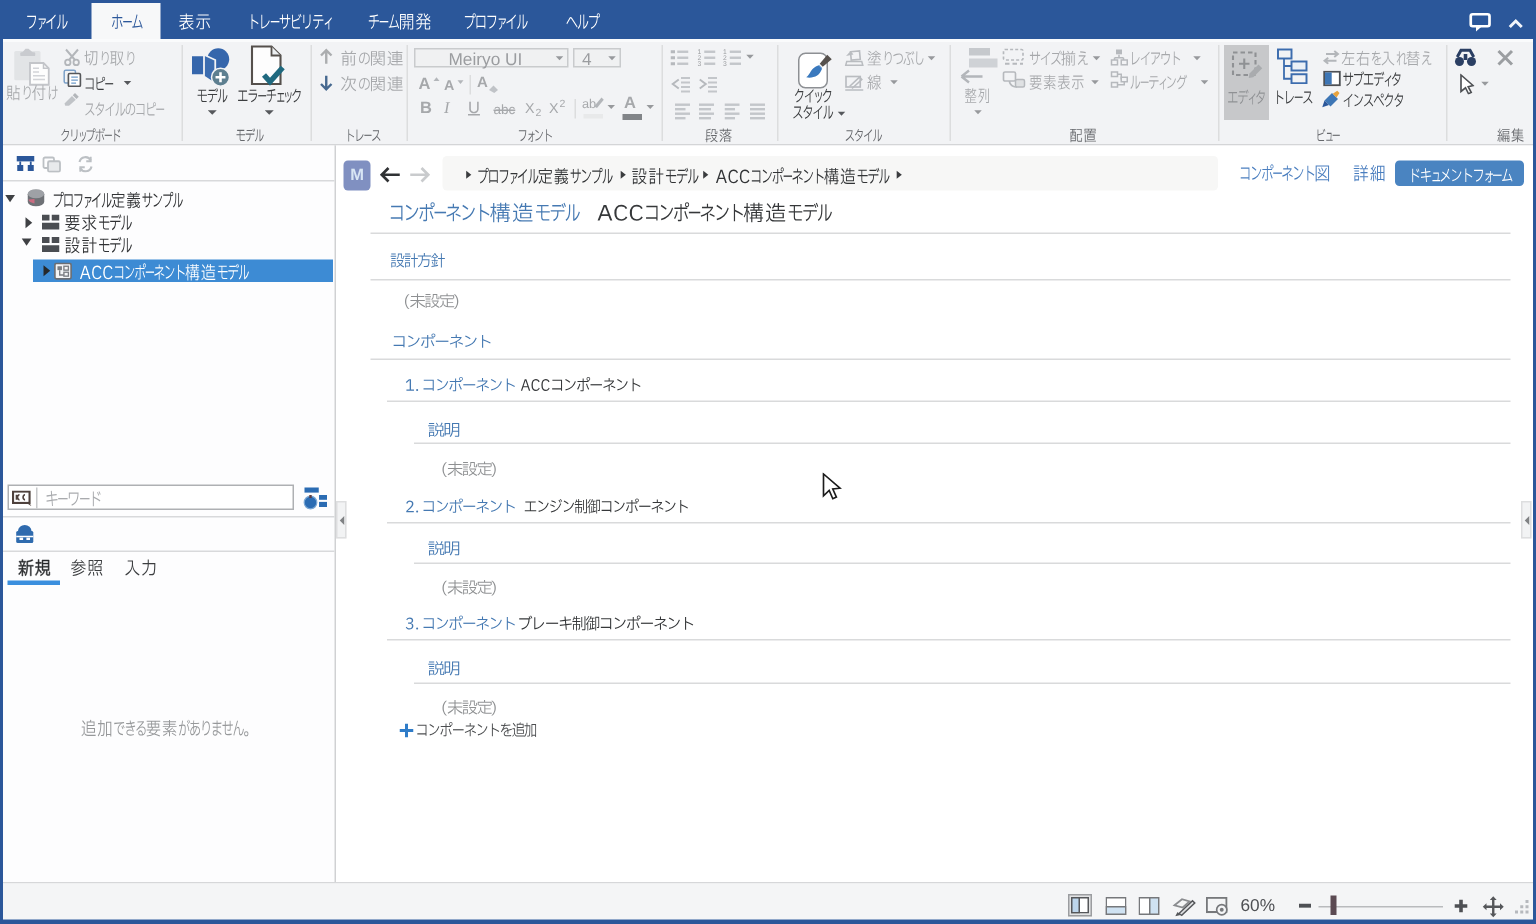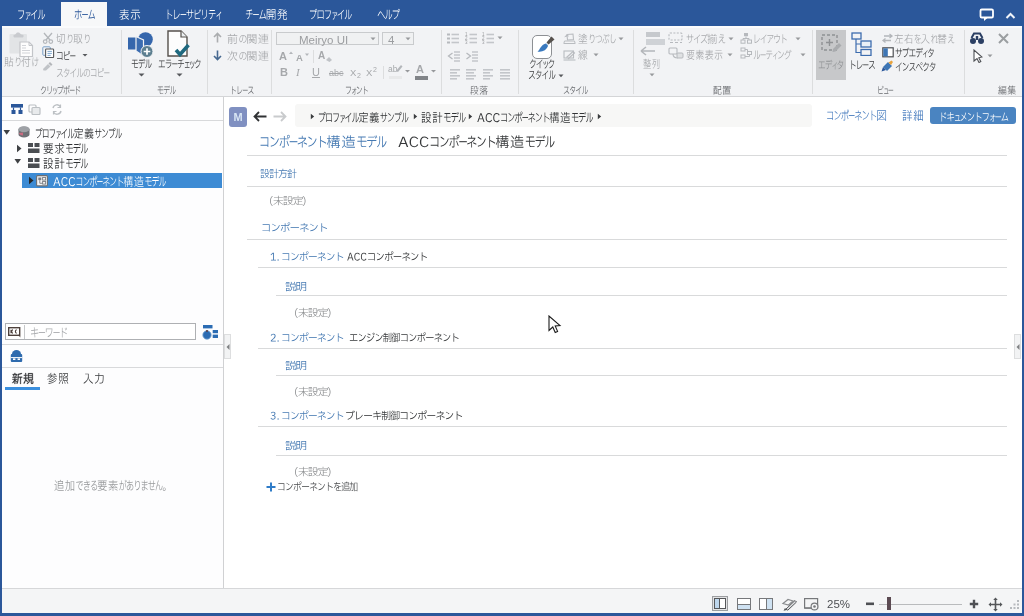--- a/index.html
+++ b/index.html
@@ -1264,21 +1264,21 @@
       <path d="M2 6.5 L7 2.5 L12 4 L7.5 8Z" fill="none" stroke="#8a8c8f" stroke-width="1.2"></path>
       <path d="M5 12 L14 3.5 L15.5 5 L6.8 13.2Z" fill="#dfe1e3" stroke="#55575a" stroke-width="1"></path>
       <path d="M2.5 13.8 L6 13 L4 11Z" fill="#55575a"></path>
     </svg>
 <svg style="position:absolute;left:804px;top:598px" width="16" height="13" viewBox="0 0 16 13">
       <rect x="0.6" y="0.6" width="13" height="9.5" fill="none" stroke="#76787b" stroke-width="1.2"></rect>
       <path d="M0.6 10 h9" stroke="#76787b" stroke-width="1.2"></path>
       <circle cx="10.5" cy="8.5" r="3.4" fill="#f4f5f6" stroke="#76787b" stroke-width="1.1"></circle>
       <circle cx="10.5" cy="8.5" r="1.3" fill="#76787b"></circle>
     </svg>
-<div style="position:absolute;left:827px;top:598px;font-size:11.5px;color:#4e5054;white-space:nowrap;">25%</div>
+<div style="position:absolute;left:827px;top:598px;font-size:11.5px;color:#4e5054;white-space:nowrap;">60%</div>
 <svg style="position:absolute;left:866px;top:602px" width="9" height="4" viewBox="0 0 9 4">
       <rect x="0" y="0.5" width="8" height="2.6" fill="#4e5054"></rect>
     </svg>
 <div style="position:absolute;left:879px;top:603.5px;width:83px;height:1px;background:#b9bbbd;"></div>
 <div style="position:absolute;left:887px;top:597px;width:4px;height:13px;background:#5b4a52;"></div>
 <svg style="position:absolute;left:969px;top:599px" width="10" height="10" viewBox="0 0 10 10">
       <path d="M5 0.8 V9.2 M0.8 5 H9.2" stroke="#4e5054" stroke-width="2.4"></path>
     </svg>
 <svg style="position:absolute;left:988px;top:597px" width="15" height="15" viewBox="0 0 15 15">
       <path d="M7.5 0.5 L9.8 3 H5.2Z M7.5 14.5 L9.8 12 H5.2Z M0.5 7.5 L3 5.2 V9.8Z M14.5 7.5 L12 5.2 V9.8Z" fill="#55575a"></path>

